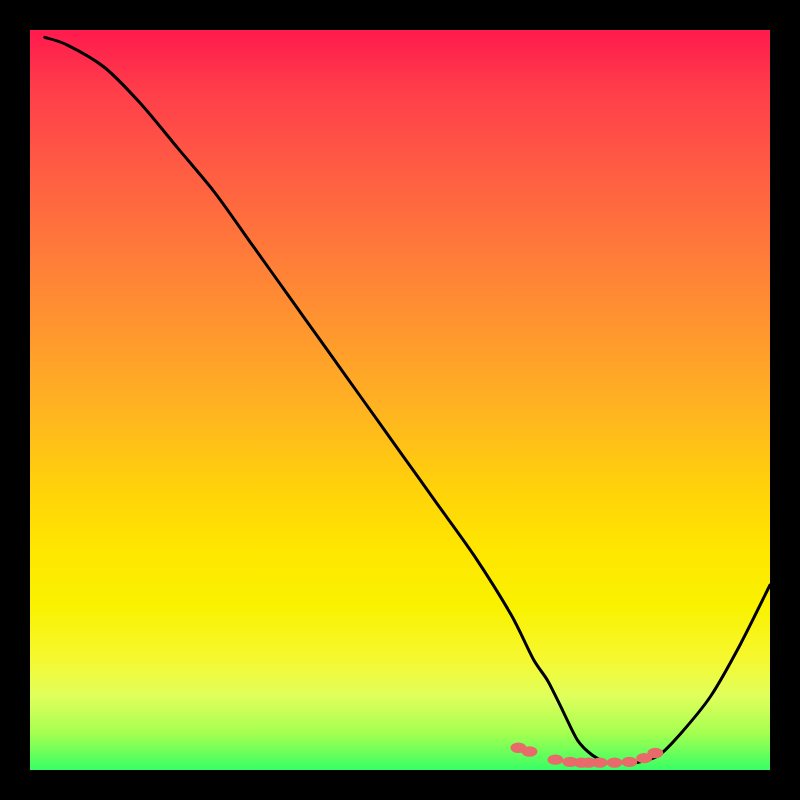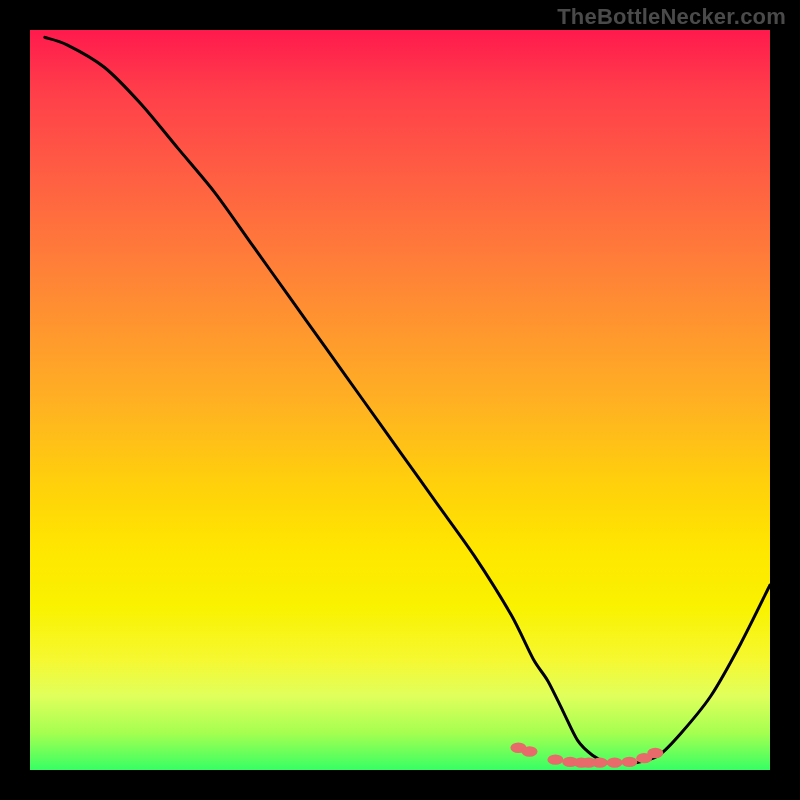--- a/index.html
+++ b/index.html
@@ -60,21 +60,20 @@
     top: 30px;
     width: 740px;
     height: 740px;
     overflow: visible;
   }
 </style>
 </head>
 <body>
 
 <div class="chart-container">
-  <div class="attribution">TheBottleNecker.com</div>
 
   <div class="plot-area"></div>
 
   <svg class="curve-layer" viewBox="0 0 740 740" preserveAspectRatio="none">
     <path id="curve-path" fill="none" stroke="#000000" stroke-width="3" stroke-linecap="round" stroke-linejoin="round" d="M 14.80 7.40 C 17.95 8.45, 28.61 10.61, 37.00 14.80 C 45.39 18.99, 63.52 28.61, 74.00 37.00 C 84.48 45.39, 100.52 62.47, 111.00 74.00 C 121.48 85.53, 137.52 105.82, 148.00 118.40 C 158.48 130.98, 174.52 149.17, 185.00 162.80 C 195.48 176.43, 211.52 199.92, 222.00 214.60 C 232.48 229.28, 248.52 251.72, 259.00 266.40 C 269.48 281.08, 285.52 303.52, 296.00 318.20 C 306.48 332.88, 322.52 355.32, 333.00 370.00 C 343.48 384.68, 359.52 407.12, 370.00 421.80 C 380.48 436.48, 396.52 458.92, 407.00 473.60 C 417.48 488.28, 433.52 509.67, 444.00 525.40 C 454.48 541.13, 472.61 569.92, 481.00 584.60 C 489.39 599.28, 497.96 619.57, 503.20 629.00 C 508.44 638.43, 513.81 643.86, 518.00 651.20 C 522.19 658.54, 528.61 672.41, 532.80 680.80 C 536.99 689.19, 543.41 704.11, 547.60 710.40 C 551.79 716.69, 558.21 722.06, 562.40 725.20 C 566.59 728.35, 573.01 731.55, 577.20 732.60 C 581.39 733.65, 587.81 732.60, 592.00 732.60 C 596.19 732.60, 601.56 733.65, 606.80 732.60 C 612.04 731.55, 622.71 729.39, 629.00 725.20 C 635.29 721.01, 643.86 711.39, 651.20 703.00 C 658.54 694.61, 672.41 678.58, 680.80 666.00 C 689.19 653.42, 702.01 629.93, 710.40 614.20 C 718.79 598.48, 735.81 563.39, 740.00 555.00"></path>
   </svg>
 
   <svg class="dots-layer" viewBox="0 0 740 740" preserveAspectRatio="none">
     <g id="dots-group">
         <ellipse cx="488.40" cy="717.80" rx="8" ry="5.2" fill="#e86a6a"></ellipse>

